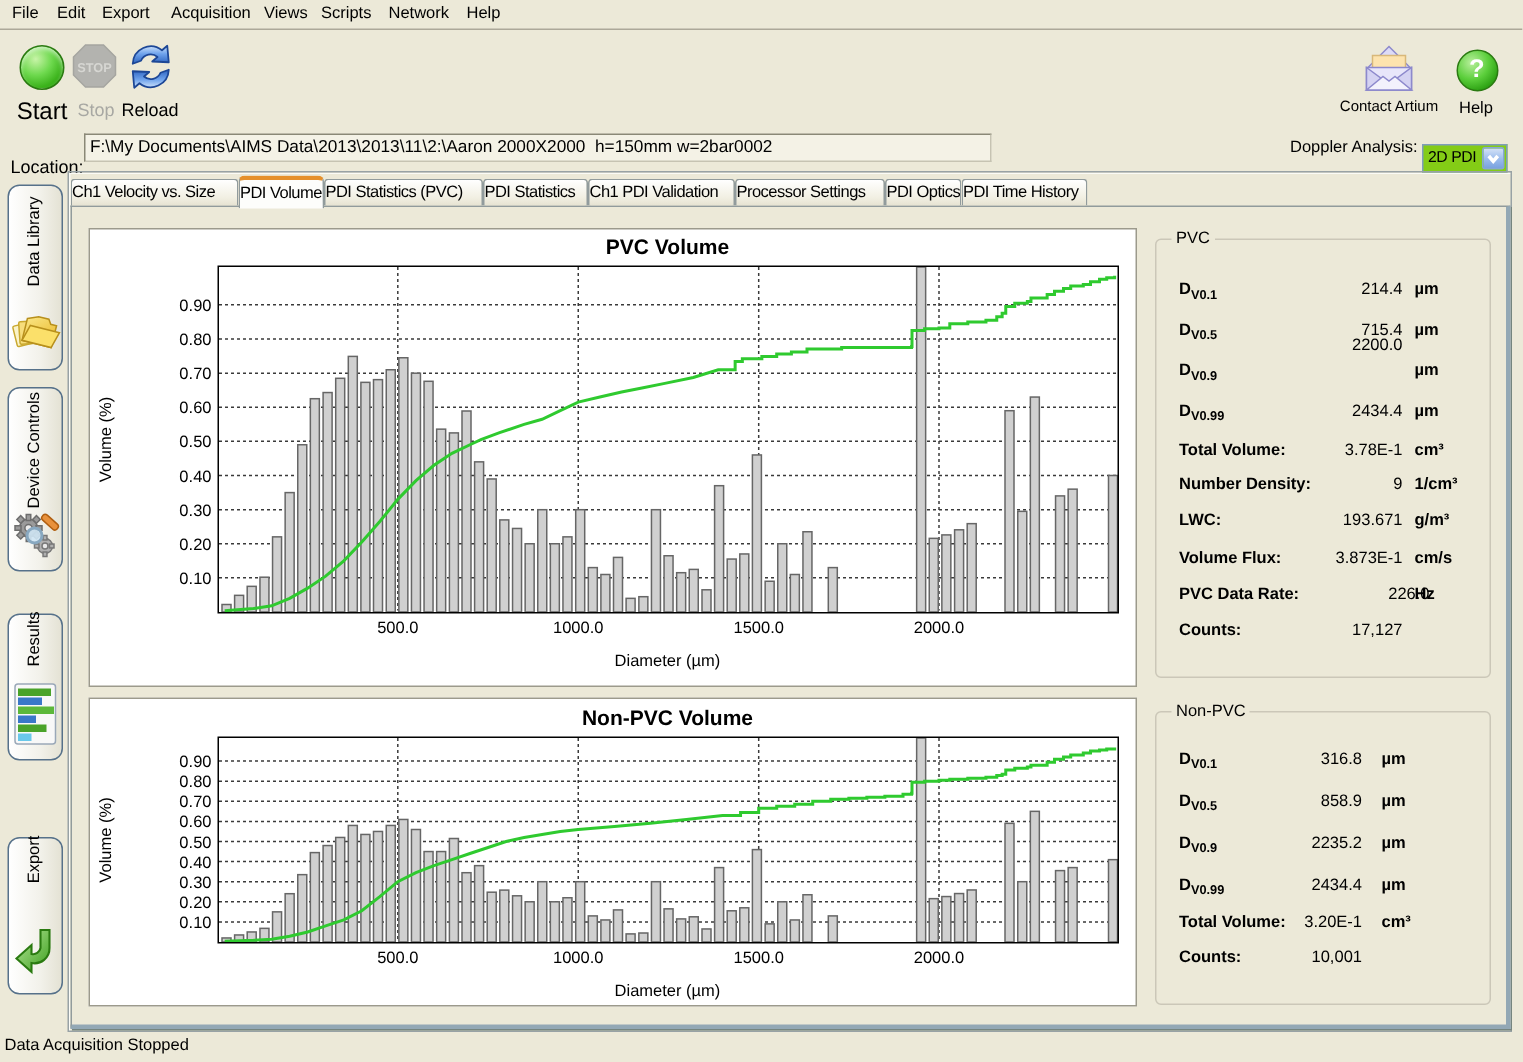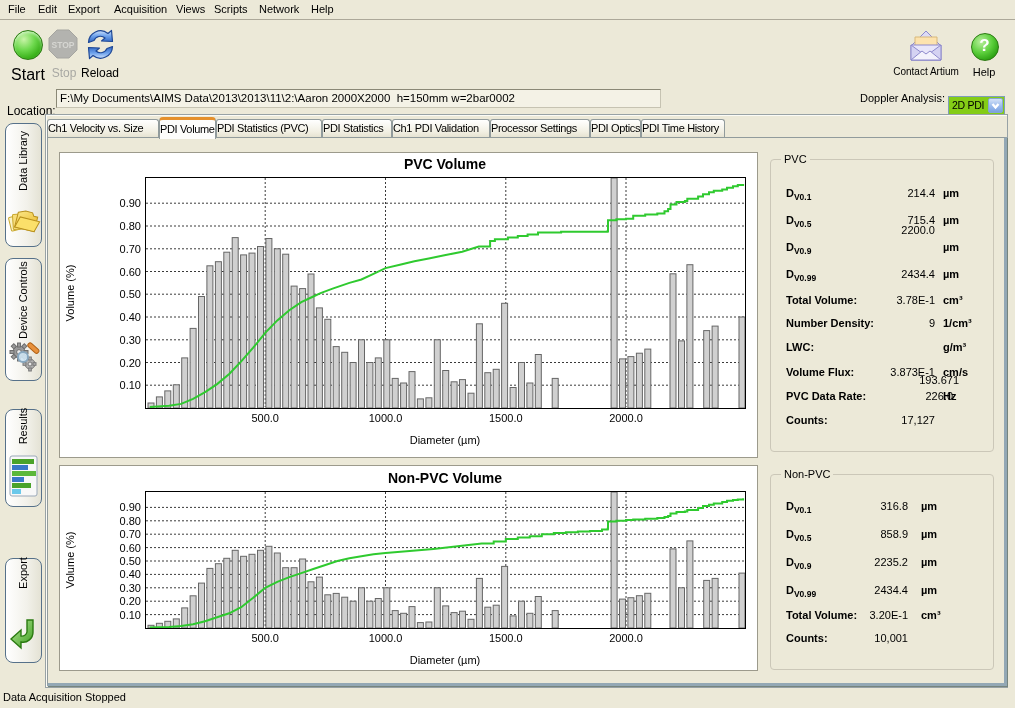--- a/index.html
+++ b/index.html
@@ -380,21 +380,21 @@
 <div class="row-l" style="top:268px;left:786px;">D<span class="dsub">V0.99</span></div>
 <div class="row-v" style="top:268px;left:825px;width:110px;">2434.4</div>
 <div class="row-u" style="top:268px;left:943px;">µm</div>
 <div class="row-l" style="top:294px;left:786px;">Total Volume:</div>
 <div class="row-v" style="top:294px;left:825px;width:110px;">3.78E-1</div>
 <div class="row-u" style="top:294px;left:943px;">cm³</div>
 <div class="row-l" style="top:317px;left:786px;">Number Density:</div>
 <div class="row-v" style="top:317px;left:825px;width:110px;">9</div>
 <div class="row-u" style="top:317px;left:943px;">1/cm³</div>
 <div class="row-l" style="top:341px;left:786px;">LWC:</div>
-<div class="row-v" style="top:341px;left:849px;width:110px;margin-top:33px;">193.671</div>
+<div class="row-v" style="top:341px;left:825px;width:110px;">193.671</div>
 <div class="row-u" style="top:341px;left:943px;">g/m³</div>
 <div class="row-l" style="top:366px;left:786px;">Volume Flux:</div>
 <div class="row-v" style="top:366px;left:825px;width:110px;">3.873E-1</div>
 <div class="row-u" style="top:366px;left:943px;">cm/s</div>
 <div class="row-l" style="top:390px;left:786px;text-align:center;">PVC Data Rate:</div>
 <div class="row-v" style="top:390px;left:825px;width:128px;">226.0</div>
 <div class="row-u" style="top:390px;left:943px;">Hz</div>
 <div class="row-l" style="top:414px;left:786px;">Counts:</div>
 <div class="row-v" style="top:414px;left:825px;width:110px;">17,127</div>
 <div class="fs" style="left:770px;top:474px;width:222px;height:194px;"></div>

